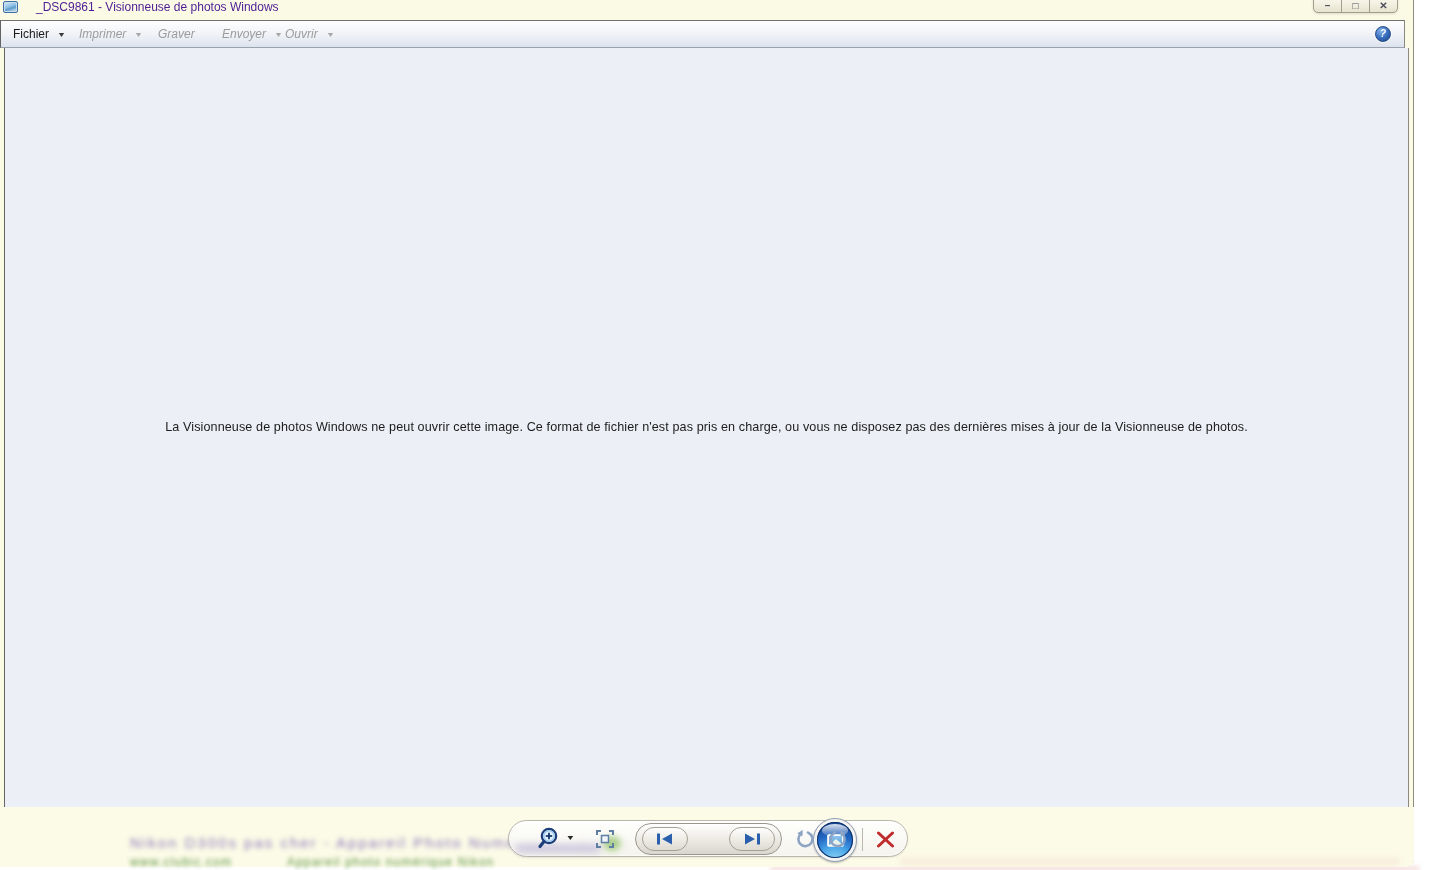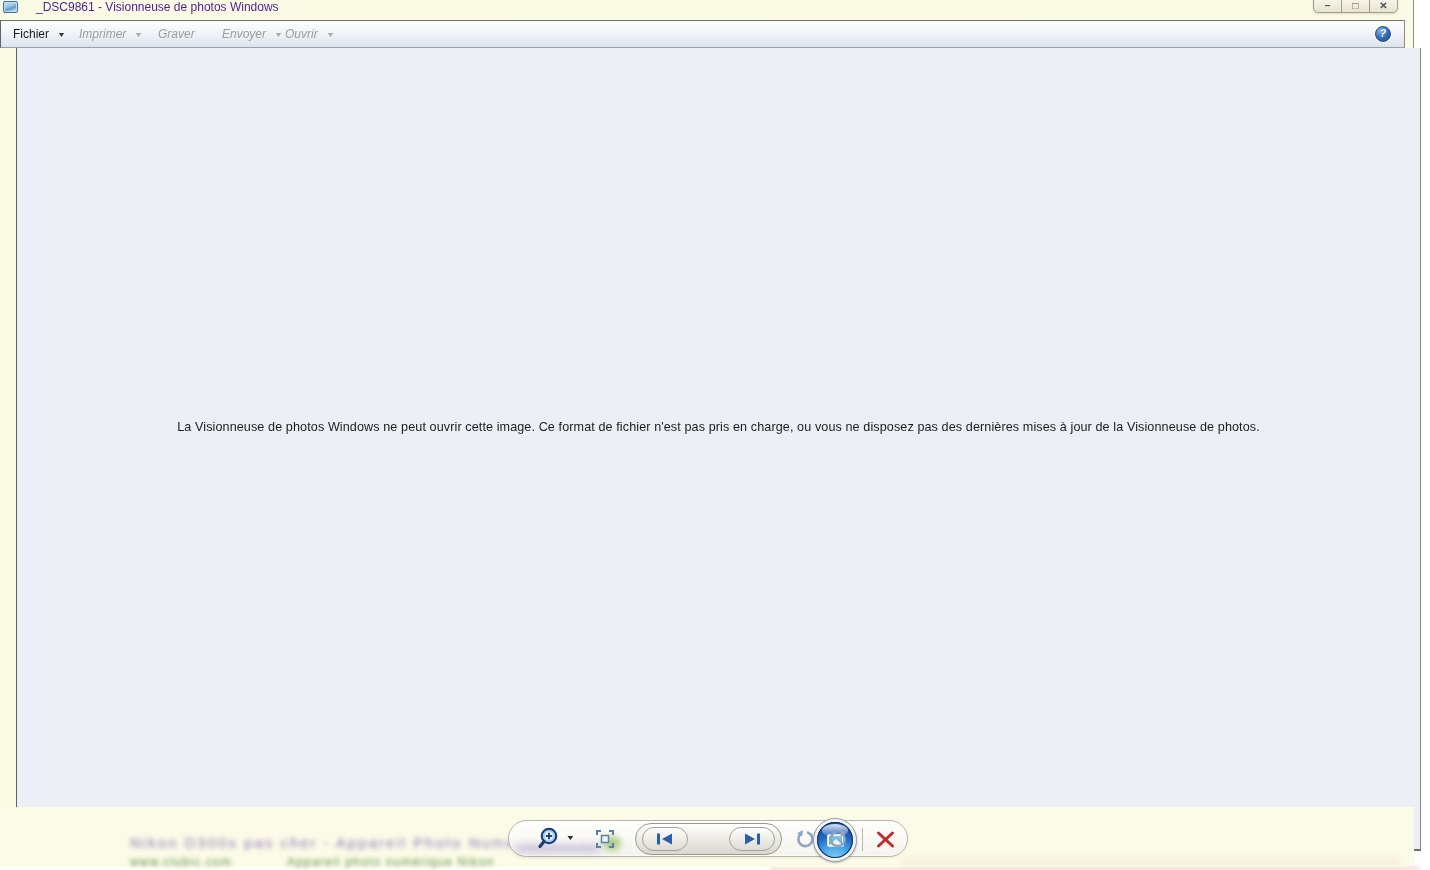--- a/index.html
+++ b/index.html
@@ -63,21 +63,21 @@
   .help-btn {
     position:absolute; right:13px; top:5px; width:16px; height:16px; border-radius:50%;
     background:radial-gradient(circle at 35% 28%, #85b4e8 0%, #3a6fc0 50%, #1a4684 100%);
     border:1px solid #2a4f86; box-shadow:0 0 0 1px rgba(255,255,255,0.55);
     display:flex; align-items:center; justify-content:center;
   }
   .help-btn span { color:#fff; font-size:10px; font-weight:bold; font-style:italic; line-height:10px; }
 
   
   .client {
-    position:absolute; left:16px; top:48px; width:1405px; height:803px;
+    position:absolute; left:4px; top:48px; width:1405px; height:803px;
     background:#edeff6;
     border-left:1px solid #636363;
     border-right:1px solid #8a8880;
     border-bottom:2px solid #70706e;
     padding-left:39px;
   }
   .error-text {
     position:absolute; left:0; right:0; top:372px; text-align:center;
     font-size:12.6px; color:#1c1c1c; letter-spacing:0.1px;
   }

